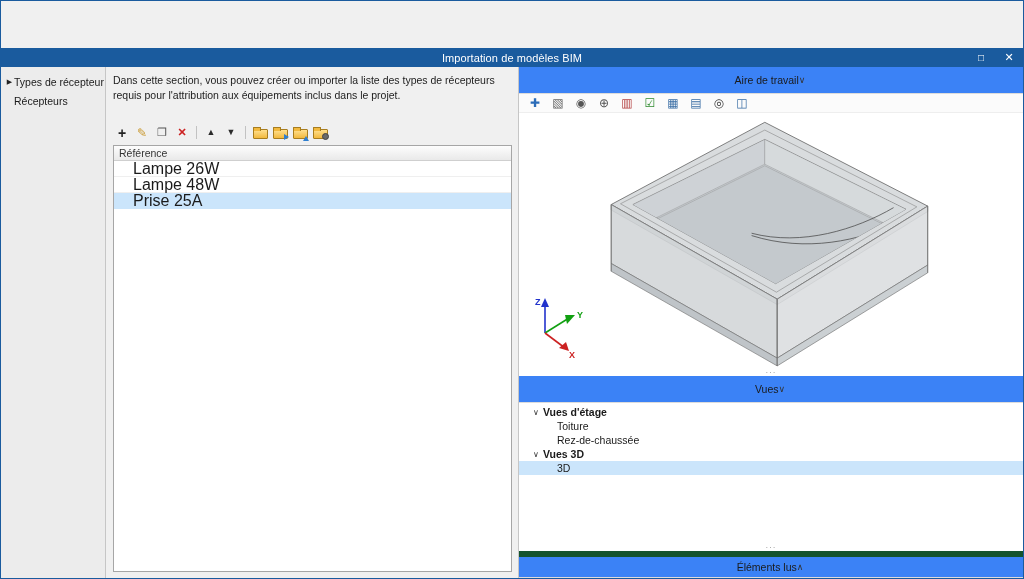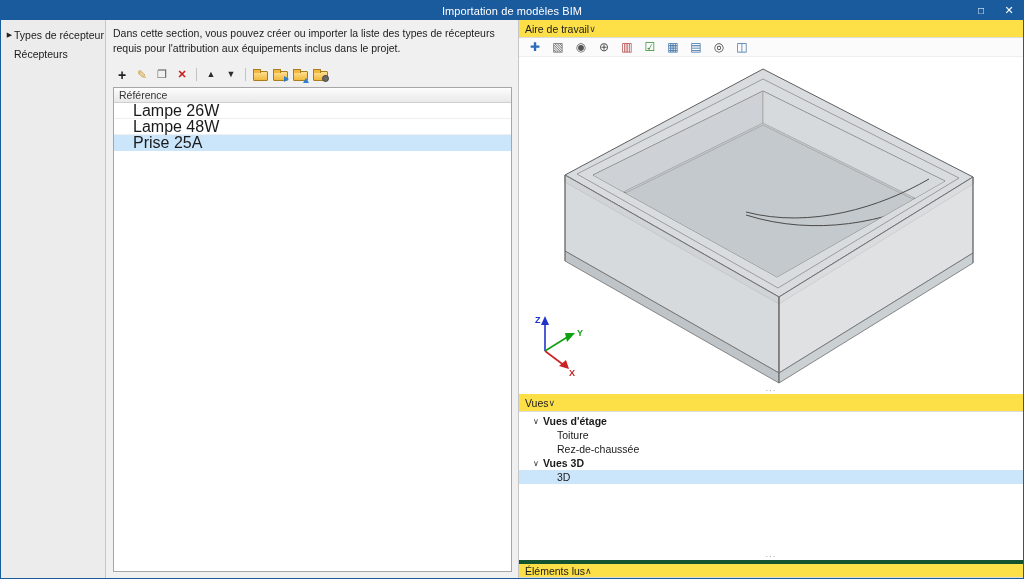--- a/index.html
+++ b/index.html
@@ -3,56 +3,56 @@
 <meta charset="utf-8">
 <style>
   html,body{margin:0;padding:0;background:#ffffff;}
   *{box-sizing:border-box;}
   .window{
     width:1024px;height:579px;display:flex;flex-direction:column;
     font-family:"Liberation Sans",sans-serif;background:#f0f0f0;
     border:1px solid #1a5b9e;position:relative;overflow:hidden;
   }
   
-  .titlebar{height:19px;background:#1a5b9e;color:#fff;display:flex;align-items:center;flex:0 0 auto;}
+  .titlebar{height:19px;background:#1a5b9e;color:#fff;display:flex;align-items:center;flex:0 0 auto;margin-top:47px;}
   .titlebar .title{flex:1;text-align:center;font-size:11px;letter-spacing:.1px;}
   .titlebar .controls{display:flex;height:100%;}
   .titlebar .ctl{width:28px;height:100%;display:flex;align-items:center;justify-content:center;font-size:10px;cursor:default;}
   .titlebar .ctl.close{font-size:11px;}
   
   .body{flex:1;display:flex;min-height:0;}
   .sidebar{width:105px;background:#ececec;border-right:1px solid #c6c6c6;padding-top:5px;flex:0 0 auto;}
   .side-item{height:19px;display:flex;align-items:center;font-size:10.5px;color:#1a1a1a;padding-left:4px;gap:0;cursor:default;}
   .side-item .marker{width:9px;font-size:7px;color:#222;text-align:center;}
   
   .main{flex:1;display:flex;flex-direction:column;padding:6px 6px 6px 7px;min-width:0;}
-  .description{font-size:10.5px;color:#1c1c1c;line-height:1.4;width:402px;margin-bottom:11px;}
+  .description{font-size:10.5px;color:#1c1c1c;line-height:1.4;width:402px;margin-bottom:22px;}
   .toolbar{display:flex;align-items:center;height:17px;gap:2px;margin-bottom:4px;}
   .tbtn{width:18px;height:17px;border:none;background:transparent;display:flex;align-items:center;justify-content:center;padding:0;cursor:pointer;}
   .tbtn .g{font-size:12px;line-height:1;}
   .g.plus{color:#222;font-weight:bold;font-size:14px;}
   .g.pencil{color:#c8962a;}
   .g.copy{color:#555;font-size:11px;}
   .g.del{color:#cc2222;font-weight:bold;font-size:11px;}
   .g.arr{color:#2b2b2b;font-size:9px;}
   .tsep{width:1px;height:13px;background:#c2c2c2;margin:0 3px;}
   .folder{position:relative;width:15px;height:10px;background:linear-gradient(#ffdf8e,#f2b93e);border:1px solid #a87d1e;border-radius:1px;margin-top:3px;}
   .folder::before{content:"";position:absolute;top:-3px;left:-1px;width:6px;height:3px;background:#f2b93e;border:1px solid #a87d1e;border-bottom:none;border-radius:1px 1px 0 0;}
   .folder.badge-blue::after{content:"";position:absolute;right:-2px;bottom:-2px;width:0;height:0;border-left:5px solid #2f7fd0;border-top:3px solid transparent;border-bottom:3px solid transparent;}
   .folder.badge-blue2::after{content:"";position:absolute;right:-2px;bottom:-3px;width:0;height:0;border-bottom:5px solid #2f7fd0;border-left:3px solid transparent;border-right:3px solid transparent;}
   .folder.badge-gear::after{content:"";position:absolute;right:-2px;bottom:-2px;width:5px;height:5px;background:#6a6a6a;border-radius:50%;border:1px solid #444;}
   .table-wrap{flex:1;border:1px solid #a6a6a6;background:#fff;display:flex;flex-direction:column;overflow:hidden;}
   .thead{height:15px;flex:0 0 auto;background:linear-gradient(#fdfdfd,#e9e9e9);border-bottom:1px solid #cfcfcf;display:flex;align-items:center;padding-left:5px;font-size:10.5px;color:#333;}
   .trow{height:16px;flex:0 0 auto;display:flex;align-items:center;padding-left:19px;font-size:16px;color:#1a1a1a;border-bottom:1px solid #efefef;cursor:default;}
   .trow.selected{background:#cbe5fb;border-bottom-color:#cbe5fb;}
   
   .right{width:505px;flex:0 0 auto;display:flex;flex-direction:column;background:#fff;border-left:1px solid #c6c6c6;min-height:0;}
-  .sect-header{height:18px;flex:0 0 auto;background:#fde047;border-bottom:1px solid #dcdcdc;display:flex;align-items:center;justify-content:flex-start;padding:0 8px 0 6px;font-size:10.5px;color:#1a1a1a;cursor:default;}
+  .sect-header{height:27px;flex:0 0 auto;background:#3b82f6;border-bottom:1px solid #dcdcdc;display:flex;align-items:center;justify-content:center;padding:0 8px 0 6px;font-size:10.5px;color:#1a1a1a;cursor:default;}
   .sect-header .chev{font-size:9px;color:#333;}
-  .sect-header.bottom{border-top:4px solid #14532d;}
+  .sect-header.bottom{border-top:6px solid #14532d;}
   .right-toolbar{height:19px;flex:0 0 auto;display:flex;align-items:center;gap:5px;padding-left:7px;background:#fbfbfb;border-bottom:1px solid #eeeeee;}
   .rtbtn{width:18px;height:17px;border:none;background:transparent;display:flex;align-items:center;justify-content:center;padding:0;cursor:pointer;}
   .rtbtn .g{font-size:12px;line-height:1;}
   .viewport{flex:1;position:relative;background:#fff;min-height:0;overflow:hidden;}
   .viewport svg.model{position:absolute;inset:0;width:100%;height:100%;}
   .axes{position:absolute;left:6px;bottom:10px;width:64px;height:66px;}
   .splitter{height:7px;flex:0 0 auto;display:flex;align-items:center;justify-content:center;background:#fff;color:#9a9a9a;font-size:8px;line-height:1;letter-spacing:1px;cursor:row-resize;}
   .tree{height:141px;flex:0 0 auto;background:#fff;padding-top:2px;overflow:hidden;}
   .tree-row{height:14px;display:flex;align-items:center;font-size:10.5px;color:#1a1a1a;cursor:default;}
   .tree-row .exp{width:10px;text-align:center;font-size:8px;color:#333;margin-left:12px;margin-right:2px;}

